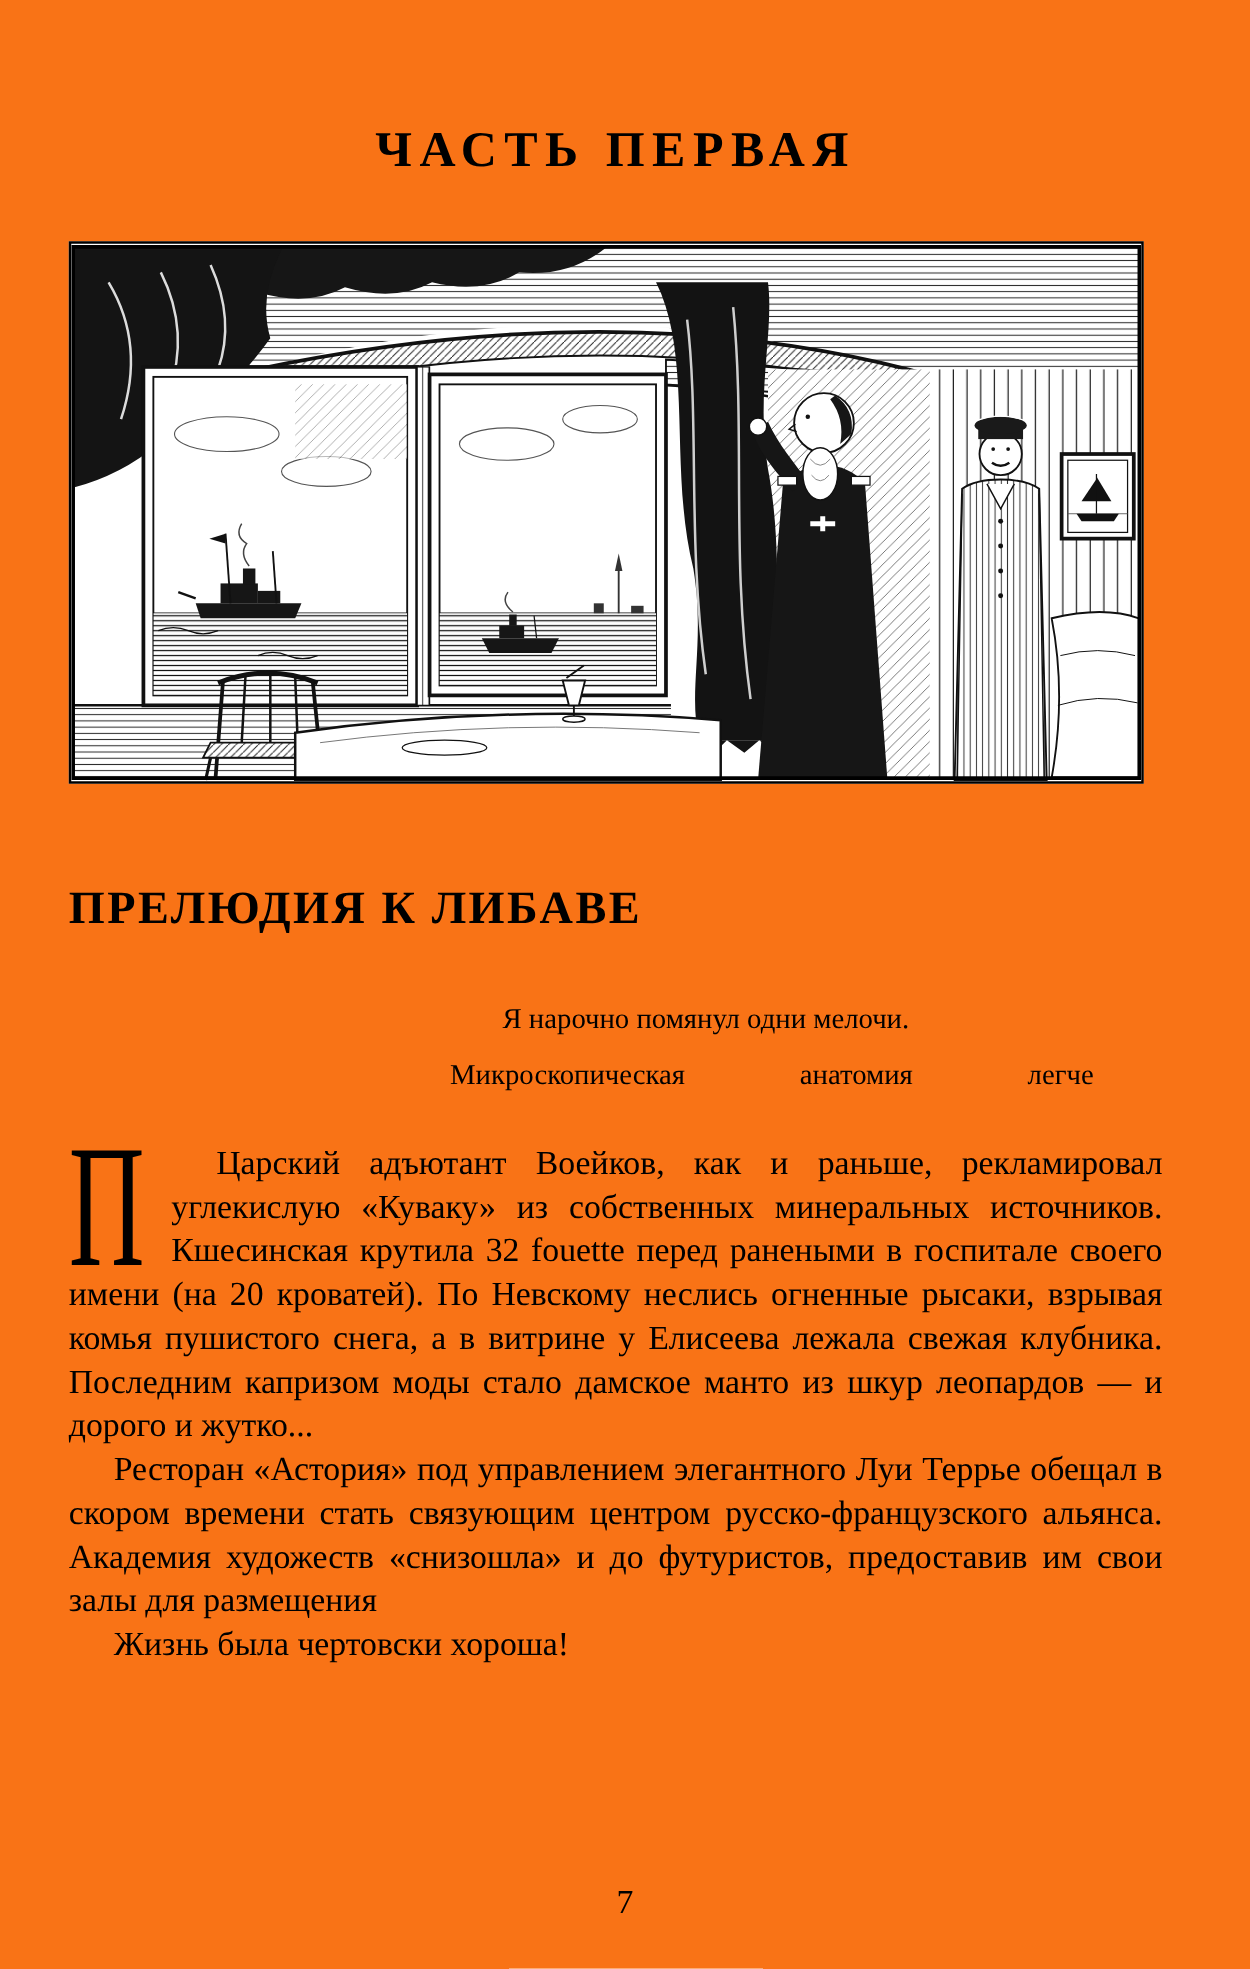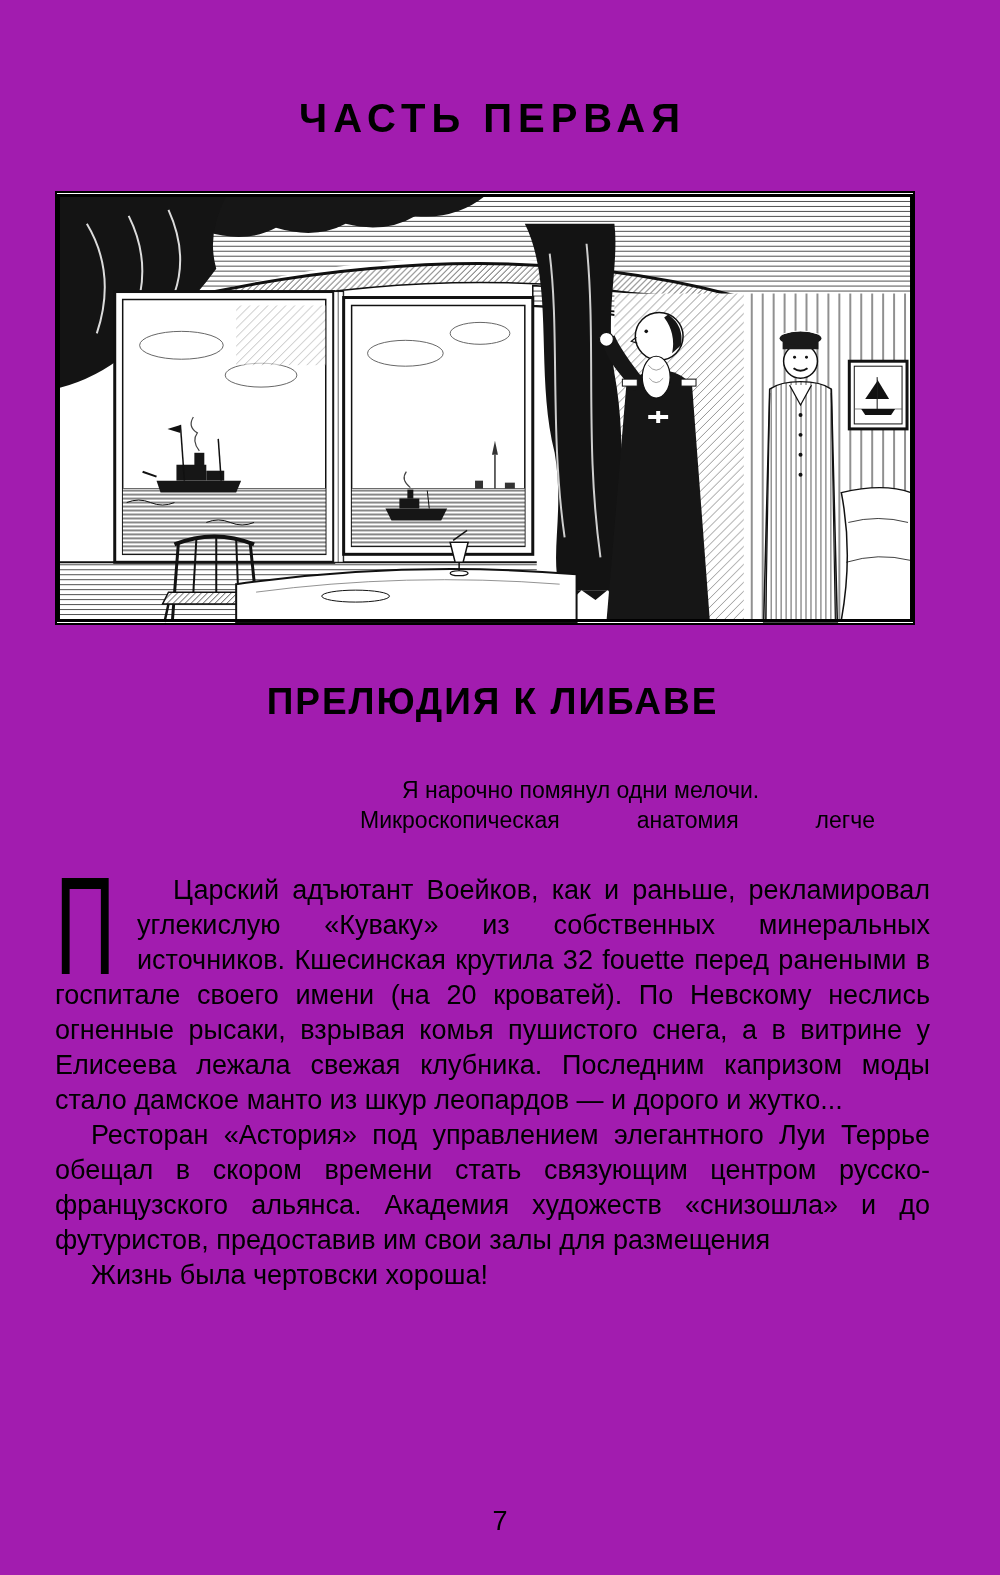--- a/index.html
+++ b/index.html
@@ -1,52 +1,51 @@
 <!DOCTYPE html>
 <html lang="ru"><head>
 <meta charset="utf-8">
 <style>
   html,body{margin:0;padding:0;background:#ffffff;}
   .page{
     position:relative;
     width:1000px;height:1575px;
-    background:#a21caf;color:#000;
-    font-family:Liberation Sans, sans-serif;
+    background:#f97316;color:#000;
+    font-family:Liberation Serif, serif;
     overflow:hidden;
     margin:0 auto;
   }
   .content{padding:0 70px 0 55px;}
   .part-title{
     margin:96px 0 0 0;
     text-align:center;
     font-size:40px;font-weight:bold;
     letter-spacing:6px;
   }
   .illustration{
     margin:50px 0 0 0;
     width:856px;
     border:2px solid #000;
     line-height:0;
     background:#fff;
   }
   .illustration svg{display:block;width:856px;height:430px;}
   .chapter-title{
-    margin:56px 0 0 0;
-    text-align:center;
+    margin:78px 0 0 0;
     font-size:37px;font-weight:bold;
     letter-spacing:2px;
   }
   .epigraph{
     margin:52px 55px 0 auto;
     width:515px;
     font-size:23px;line-height:30px;
   }
   .ep-line{display:block;}
   .ep-line-0{text-indent:42px;}
-  .ep-line-1{text-align:justify;text-align-last:justify;}
+  .ep-line-1{text-align:justify;text-align-last:justify;margin-top:15px;}
   .ep-attr{display:block;font-style:italic;text-align:right;margin-top:3px;}
   .body-text{
     margin-top:38px;
     font-size:27px;line-height:35px;
     text-align:justify;
   }
   .para{margin:0;}
   .para.indent{text-indent:36px;}
   .dropcap-box{
     float:left;

